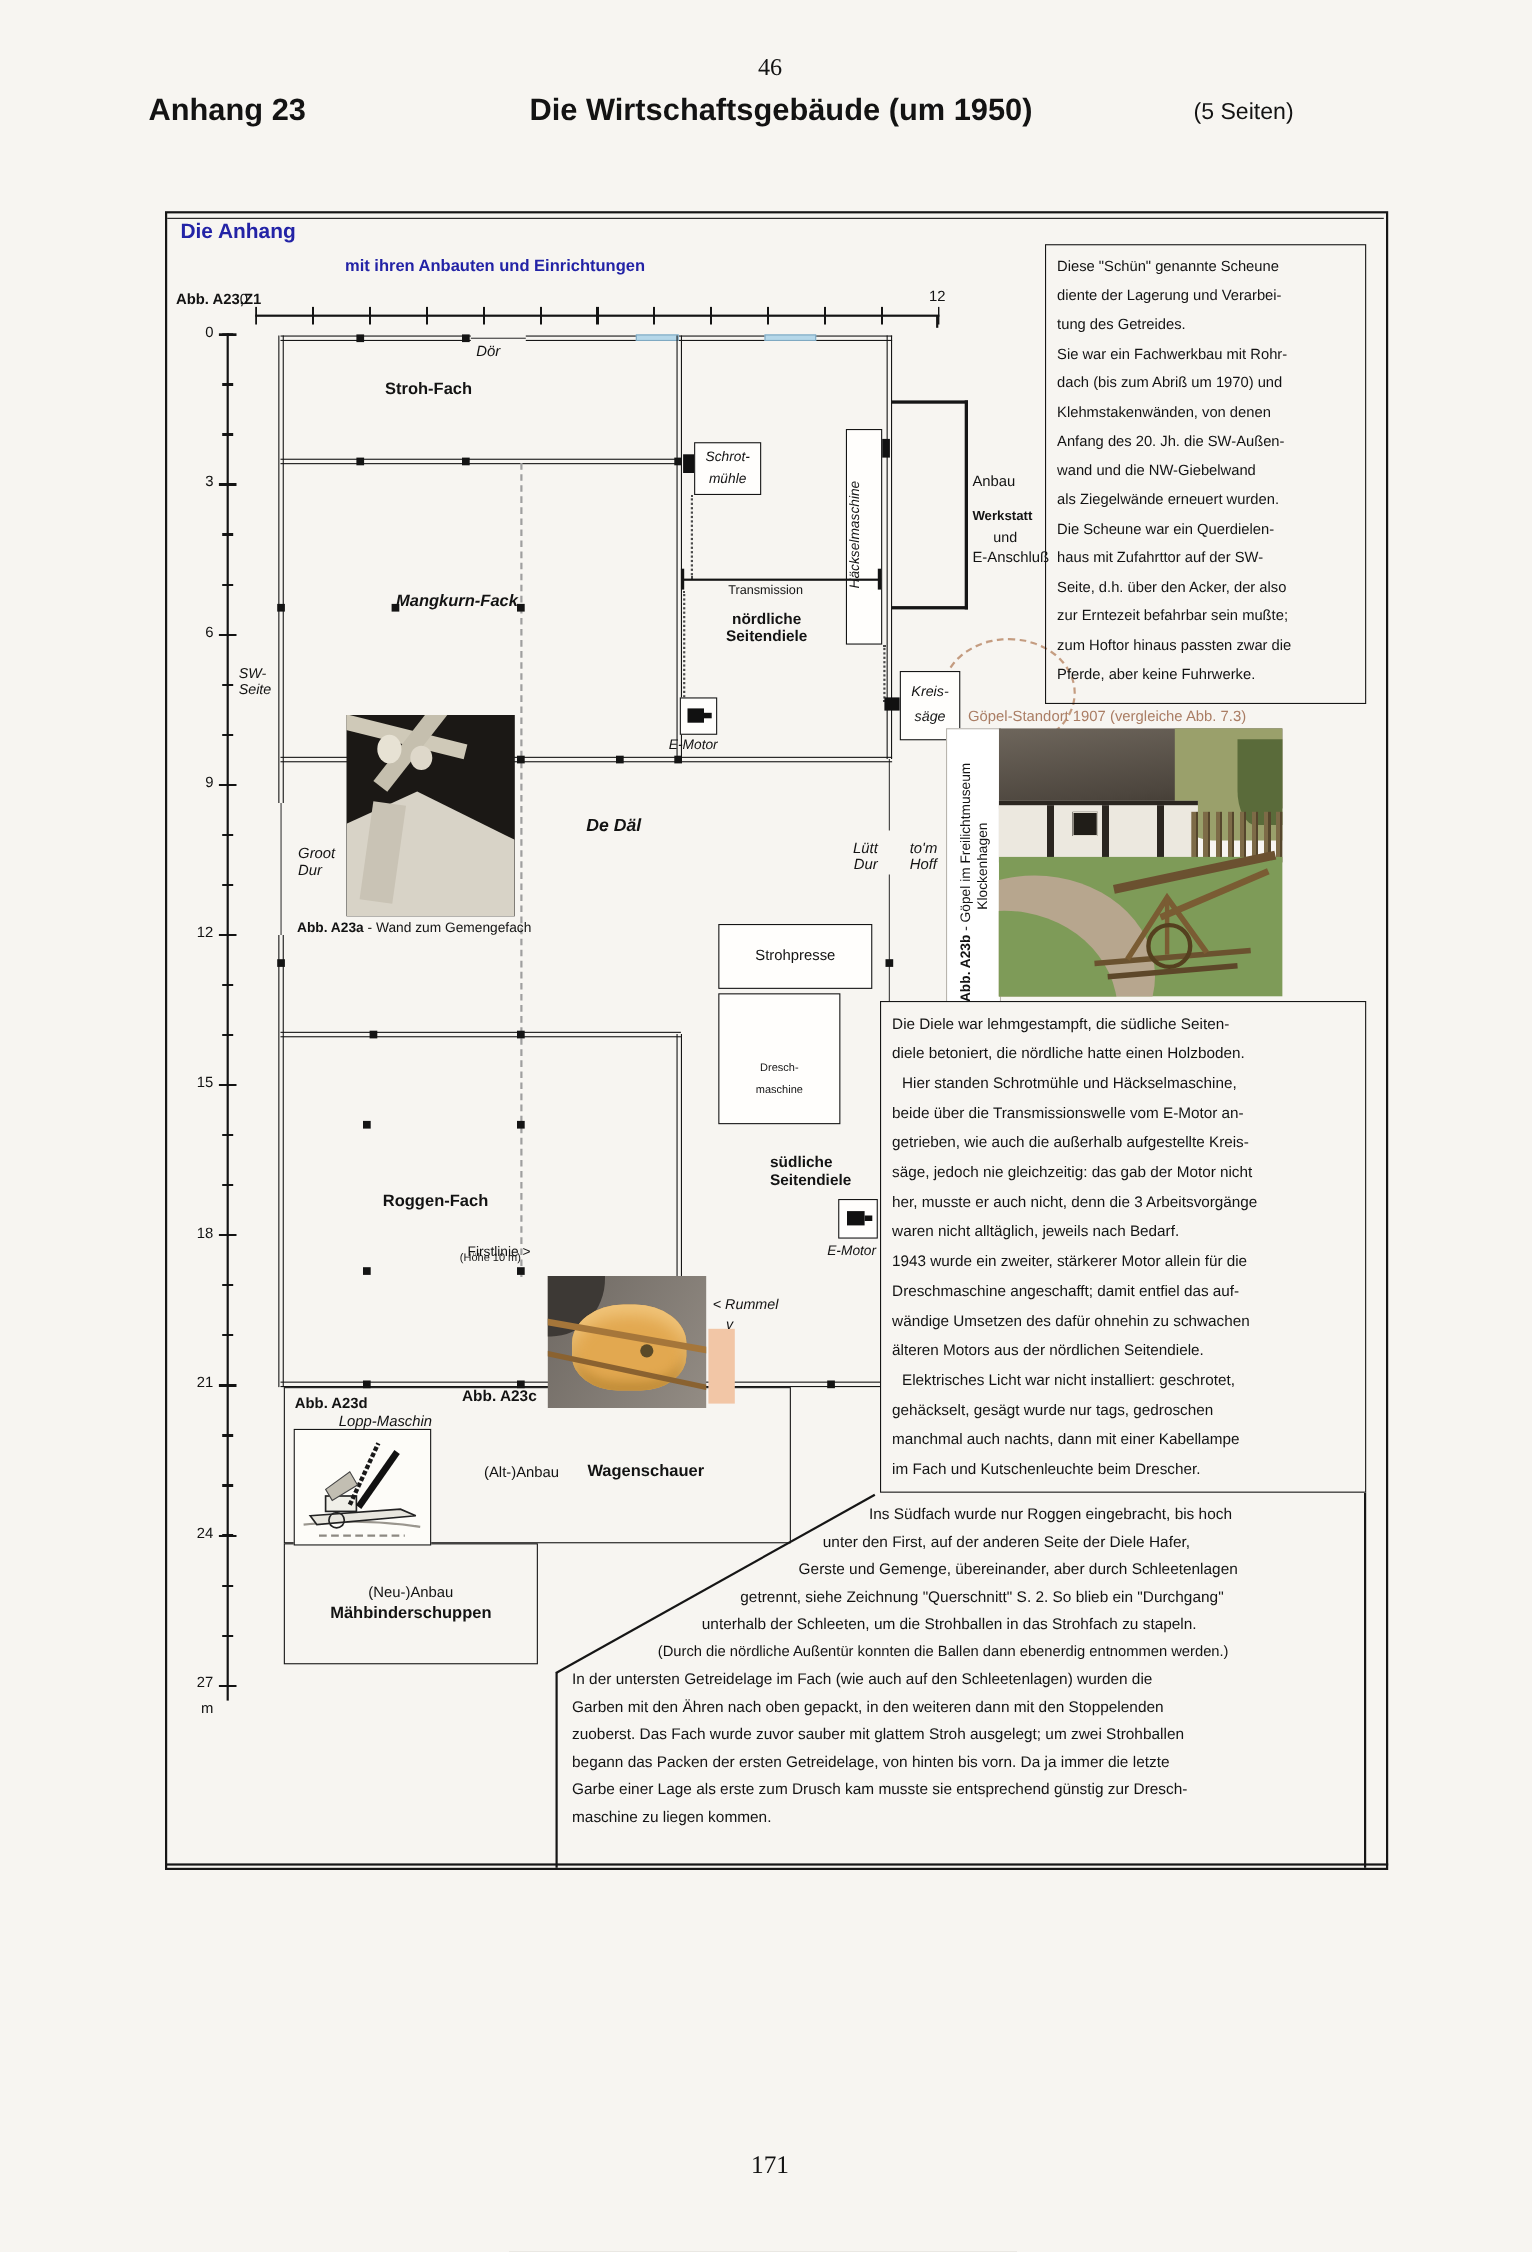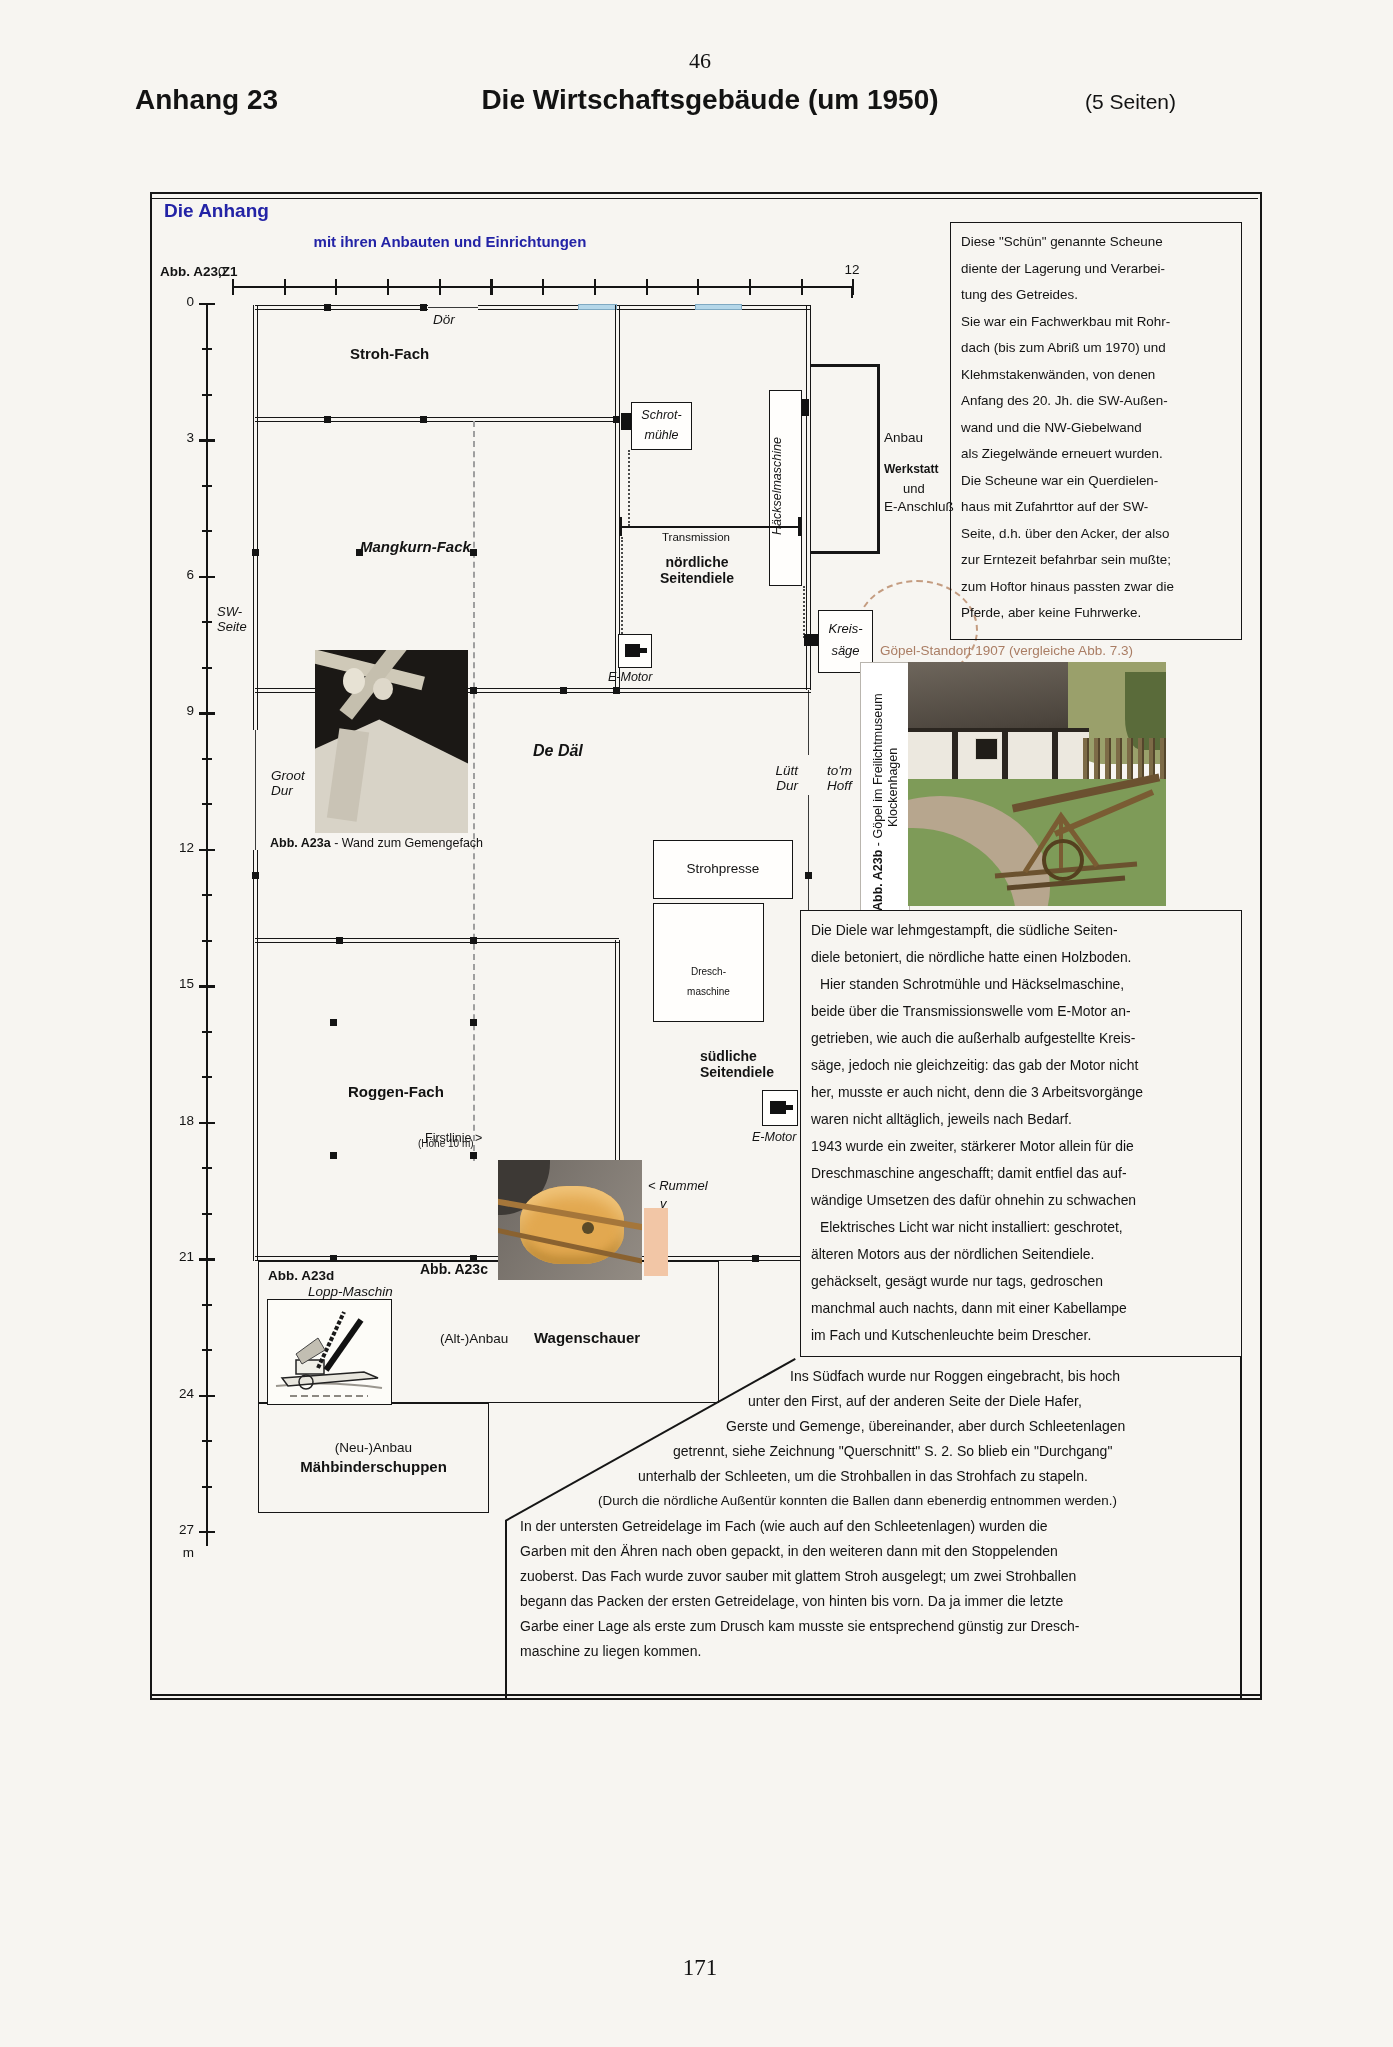--- a/index.html
+++ b/index.html
@@ -266,22 +266,22 @@
     <div class="tl">diele betoniert, die nördliche hatte einen Holzboden.</div>
     <div class="tl" style="text-indent:9px;">Hier standen Schrotmühle und Häckselmaschine,</div>
     <div class="tl">beide über die Transmissionswelle vom E-Motor an-</div>
     <div class="tl">getrieben, wie auch die außerhalb aufgestellte Kreis-</div>
     <div class="tl">säge, jedoch nie gleichzeitig: das gab der Motor nicht</div>
     <div class="tl">her, musste er auch nicht, denn die 3 Arbeitsvorgänge</div>
     <div class="tl">waren nicht alltäglich, jeweils nach Bedarf.</div>
     <div class="tl">1943 wurde ein zweiter, stärkerer Motor allein für die</div>
     <div class="tl">Dreschmaschine angeschafft; damit entfiel das auf-</div>
     <div class="tl">wändige Umsetzen des dafür ohnehin zu schwachen</div>
+    <div class="tl">älteren Motors aus der nördlichen Seitendiele.</div>
     <div class="tl" style="text-indent:9px;">Elektrisches Licht war nicht installiert: geschrotet,</div>
-    <div class="tl">älteren Motors aus der nördlichen Seitendiele.</div>
     <div class="tl">gehäckselt, gesägt wurde nur tags, gedroschen</div>
     <div class="tl">manchmal auch nachts, dann mit einer Kabellampe</div>
     <div class="tl">im Fach und Kutschenleuchte beim Drescher.</div>
   </div>
 
   <div class="abs mbox ctr" style="left:653px;top:840px;width:140px;height:59px;font-size:13.5px;line-height:55px;">Strohpresse</div>
   <div class="abs mbox ctr" style="left:653px;top:903px;width:111px;height:119px;font-size:10px;padding-top:58px;line-height:20px;">
     <div>Dresch-</div>
       <div>maschine</div>
   </div>

